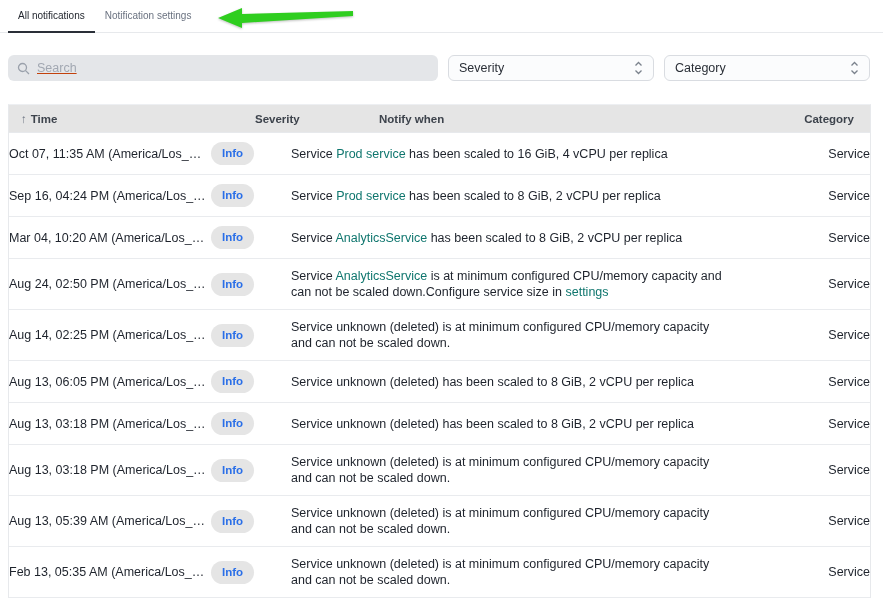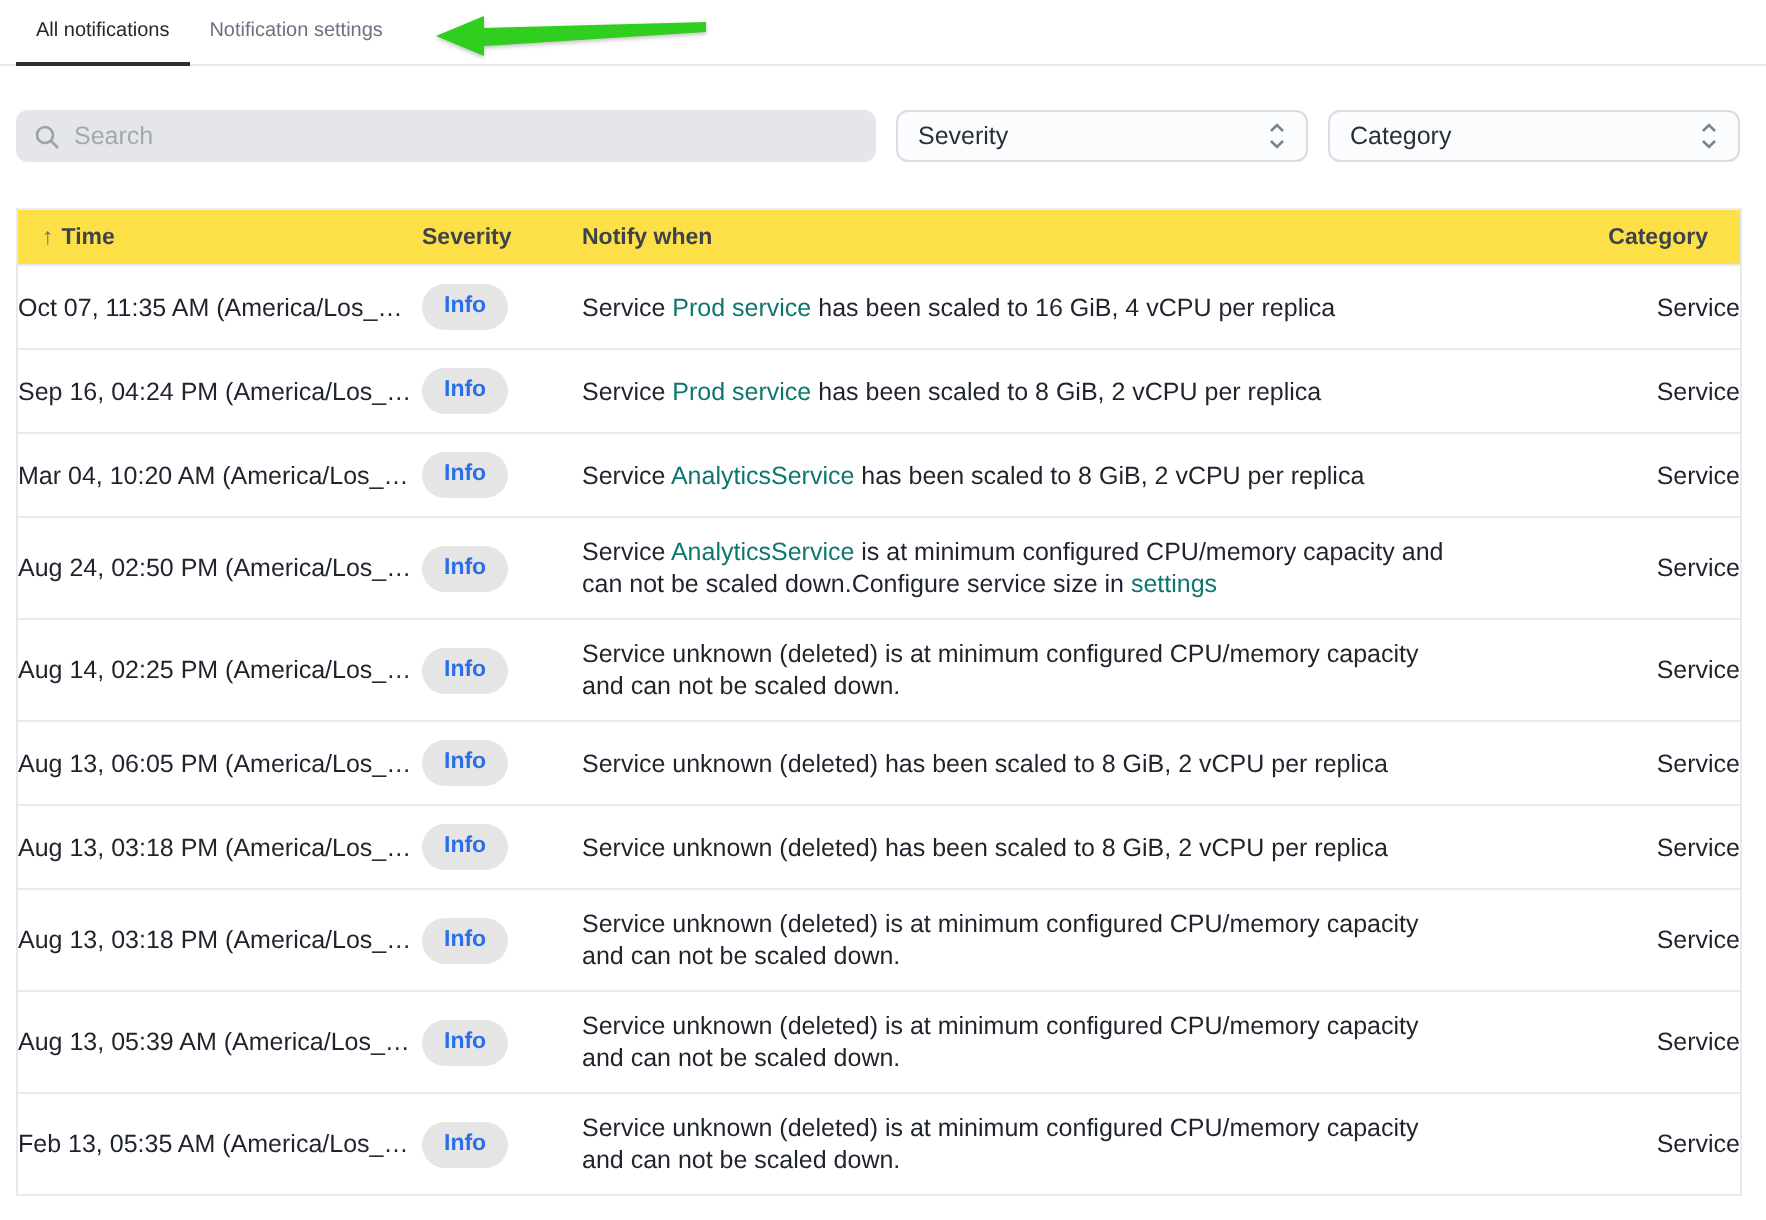--- a/index.html
+++ b/index.html
@@ -53,21 +53,22 @@
     padding: 0 9px;
   }
   .search svg { flex: 0 0 auto; }
   .search input {
     flex: 1;
     border: none;
     background: transparent;
     outline: none;
     font-family: "Liberation Sans", sans-serif;
     font-size: 12.5px;
-    color: #0f766e;
+    color: #c2410c;
+    text-decoration: underline;
   }
   .search input::placeholder { color: #a2a8b2; }
   .select {
     width: 206px;
     height: 26px;
     border: 1px solid #d9dce1;
     background: #fbfcfd;
     border-radius: 6px;
     display: flex;
     align-items: center;
@@ -81,25 +82,26 @@
   .table {
     margin: 23px 12px 0 8px;
     border-left: 1px solid #e7e9ec;
     border-right: 1px solid #e7e9ec;
     border-top: 1px solid #edeff2;
   }
   .thead {
     display: flex;
     align-items: center;
     height: 28px;
-    background: #fde047;
+    background: #e5e5e5;
     border-bottom: 1px solid #e7e9ec;
     font-size: 11.5px;
     font-weight: 600;
     color: #3d434c;
+    gap: 44px;
   }
   .col-time { width: 202px; padding-left: 12px; }
   .col-sev  { width: 80px; }
   .col-msg  { flex: 1; }
   .col-cat  { width: 110px; text-align: right; padding-right: 16px; }
   .sort-arrow { margin-right: 4px; color: #6a7280; font-weight: 400; }
   .row {
     display: flex;
     align-items: center;
     border-bottom: 1px solid #e9ebee;

